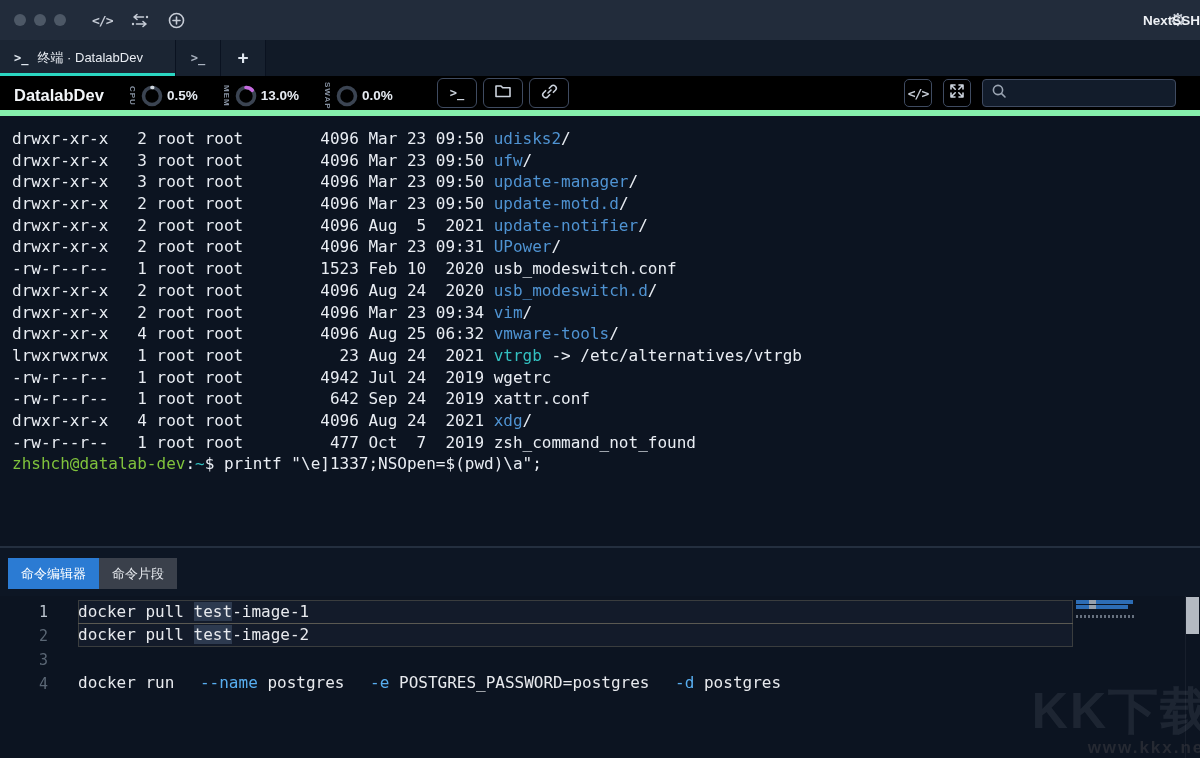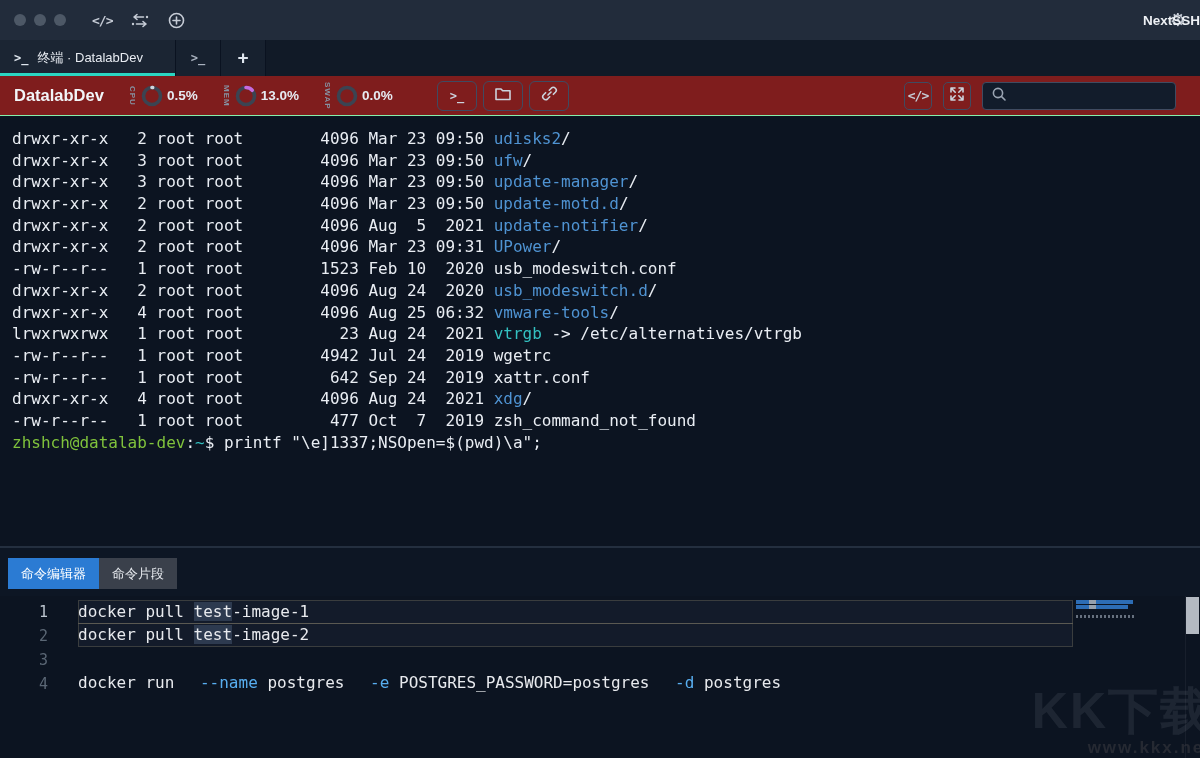--- a/index.html
+++ b/index.html
@@ -19,21 +19,21 @@
   .tabbar { height:36px; background:#111a27; display:flex; align-items:stretch; }
   .tab-active { width:176px; background:#1b2533; display:flex; align-items:center; gap:9px; padding:0 14px; position:relative; border-right:1px solid #0a1220; }
   .tab-active:after { content:""; position:absolute; left:0; right:0; bottom:0; height:3px; background:#2bd6c2; }
   .tab-term-glyph { font-family:"DejaVu Sans Mono", monospace; font-weight:bold; font-size:12px; color:#dfe6ee; }
   .tab-label { font-size:13px; color:#e8ecf2; white-space:nowrap; }
   .tab-mini { width:45px; background:#17212f; display:flex; align-items:center; justify-content:center; border-right:1px solid #0a1220; }
   .tab-mini .tab-term-glyph { color:#a9b2bf; }
   .tab-plus { width:45px; background:#17212f; display:flex; align-items:center; justify-content:center; color:#dfe6ee; font-size:19px; font-weight:bold; border-right:1px solid #0a1220; }
 
   
-  .toolbar { height:40px; background:#7f1d1d; position:relative; border-bottom:1px solid #86efac; }
+  .toolbar { height:40px; background:#000000; position:relative; border-bottom:6px solid #86efac; }
   .host { position:absolute; left:14px; top:0; line-height:39px; font-size:16.5px; font-weight:bold; color:#f2f5f8; }
   .gauges { position:absolute; left:128px; top:0; height:39px; display:flex; align-items:center; gap:24px; }
   .gauge { display:flex; align-items:center; gap:3px; }
   .glabel { writing-mode:vertical-rl; font-size:8px; font-weight:bold; color:#8691a1; letter-spacing:1px; }
   .gval { font-size:13.5px; font-weight:600; color:#e6ebf2; }
   .mid-btns { position:absolute; left:437px; top:50%; transform:translateY(-50%); display:flex; gap:6px; }
   .tbtn { width:40px; height:30px; border:1px solid #3f4b61; border-radius:6px; display:flex; align-items:center; justify-content:center; color:#ccd3dd; background:transparent; }
   .term-glyph { font-family:"DejaVu Sans Mono", monospace; font-weight:bold; font-size:12px; color:#ccd3dd; }
   .right-cluster { position:absolute; right:24px; top:50%; transform:translateY(-50%); display:flex; align-items:center; gap:11px; }
   .sbtn { width:28px; height:28px; border:1px solid #3f4b61; border-radius:5px; display:flex; align-items:center; justify-content:center; color:#ccd3dd; background:transparent; }
@@ -206,20 +206,21 @@
 <div class="terminal">
   <div>
       <div class="tline"><span class="c-fg">drwxr-xr-x   2 root root        4096 Mar 23 09:50 </span><span class="c-dir">udisks2</span><span class="c-fg">/</span></div>
       <div class="tline"><span class="c-fg">drwxr-xr-x   3 root root        4096 Mar 23 09:50 </span><span class="c-dir">ufw</span><span class="c-fg">/</span></div>
       <div class="tline"><span class="c-fg">drwxr-xr-x   3 root root        4096 Mar 23 09:50 </span><span class="c-dir">update-manager</span><span class="c-fg">/</span></div>
       <div class="tline"><span class="c-fg">drwxr-xr-x   2 root root        4096 Mar 23 09:50 </span><span class="c-dir">update-motd.d</span><span class="c-fg">/</span></div>
       <div class="tline"><span class="c-fg">drwxr-xr-x   2 root root        4096 Aug  5  2021 </span><span class="c-dir">update-notifier</span><span class="c-fg">/</span></div>
       <div class="tline"><span class="c-fg">drwxr-xr-x   2 root root        4096 Mar 23 09:31 </span><span class="c-dir">UPower</span><span class="c-fg">/</span></div>
       <div class="tline"><span class="c-fg">-rw-r--r--   1 root root        1523 Feb 10  2020 usb_modeswitch.conf</span></div>
       <div class="tline"><span class="c-fg">drwxr-xr-x   2 root root        4096 Aug 24  2020 </span><span class="c-dir">usb_modeswitch.d</span><span class="c-fg">/</span></div>
+      <div class="tline"><span class="c-fg">drwxr-xr-x   2 root root        4096 Mar 23 09:34 </span><span class="c-dir">vim</span><span class="c-fg">/</span></div>
       <div class="tline"><span class="c-fg">drwxr-xr-x   4 root root        4096 Aug 25 06:32 </span><span class="c-dir">vmware-tools</span><span class="c-fg">/</span></div>
       <div class="tline"><span class="c-fg">lrwxrwxrwx   1 root root          23 Aug 24  2021 </span><span class="c-cyan">vtrgb</span><span class="c-fg"> -&gt; /etc/alternatives/vtrgb</span></div>
       <div class="tline"><span class="c-fg">-rw-r--r--   1 root root        4942 Jul 24  2019 wgetrc</span></div>
       <div class="tline"><span class="c-fg">-rw-r--r--   1 root root         642 Sep 24  2019 xattr.conf</span></div>
       <div class="tline"><span class="c-fg">drwxr-xr-x   4 root root        4096 Aug 24  2021 </span><span class="c-dir">xdg</span><span class="c-fg">/</span></div>
       <div class="tline"><span class="c-fg">-rw-r--r--   1 root root         477 Oct  7  2019 zsh_command_not_found</span></div>
       <div class="tline"><span class="c-green">zhshch@datalab-dev</span><span class="c-fg">:</span><span class="c-cyan">~</span><span class="c-fg">$ printf "\e]1337;NSOpen=$(pwd)\a";</span></div>
     </div>
 </div>
 

